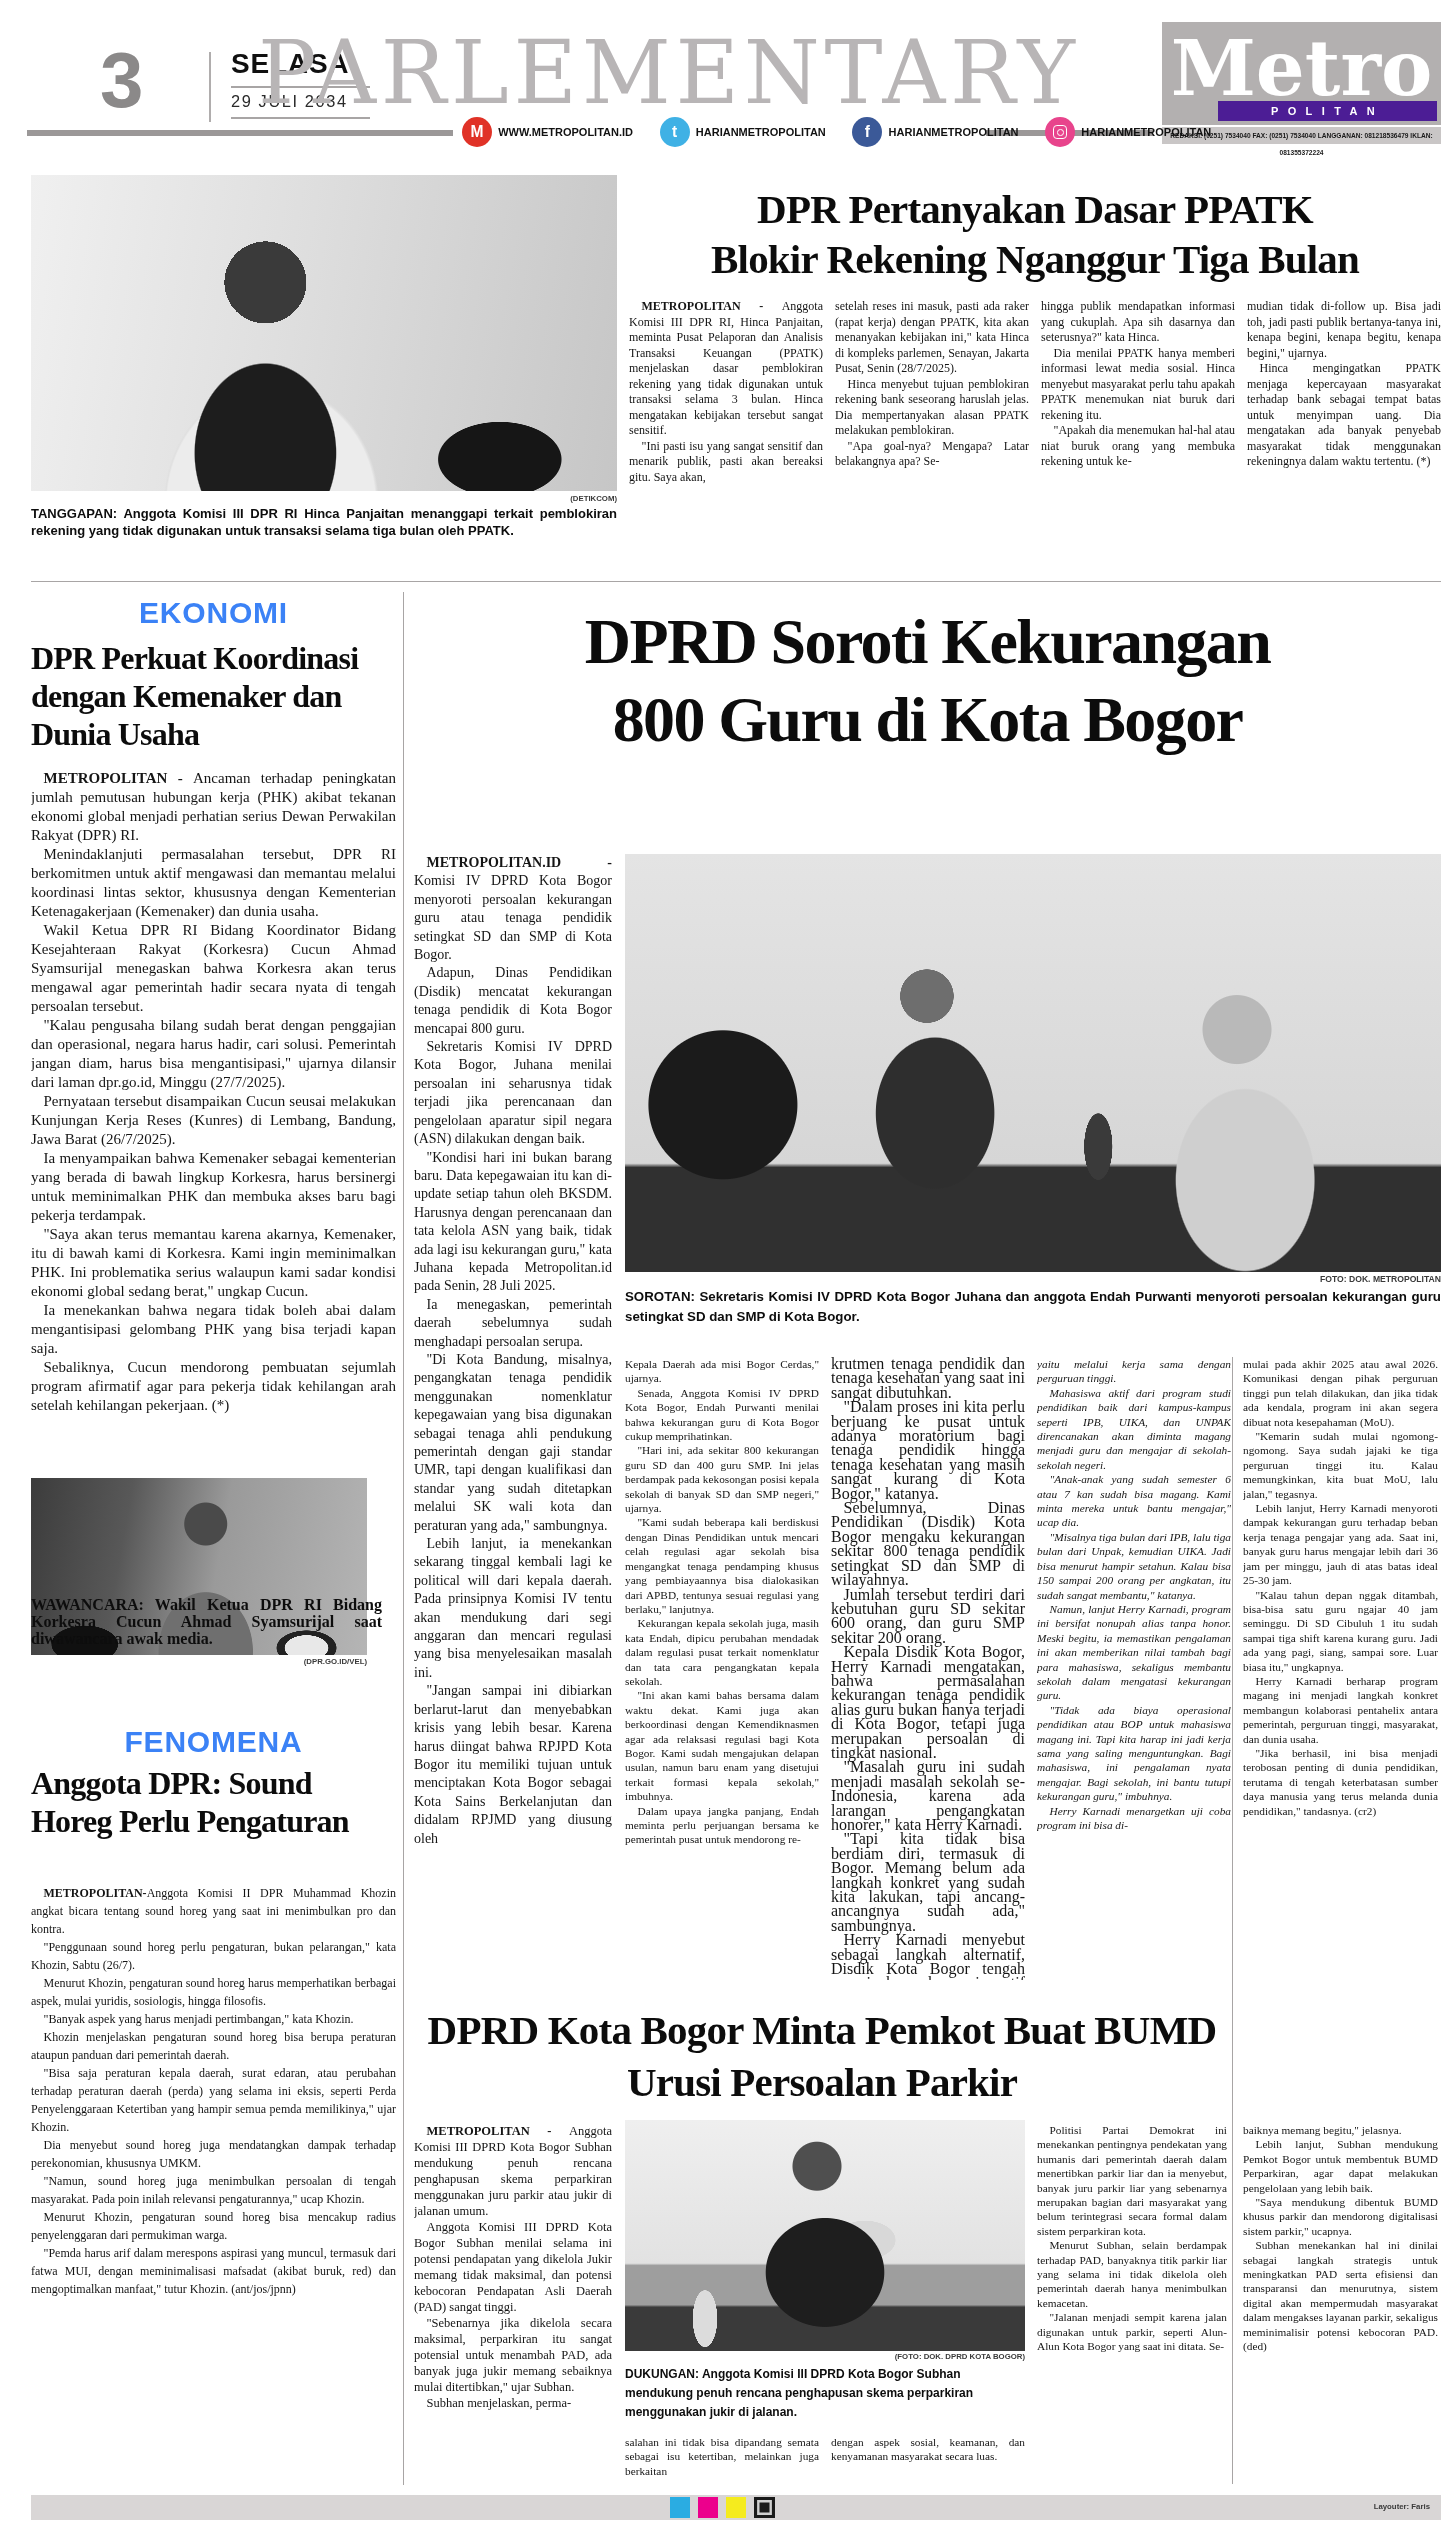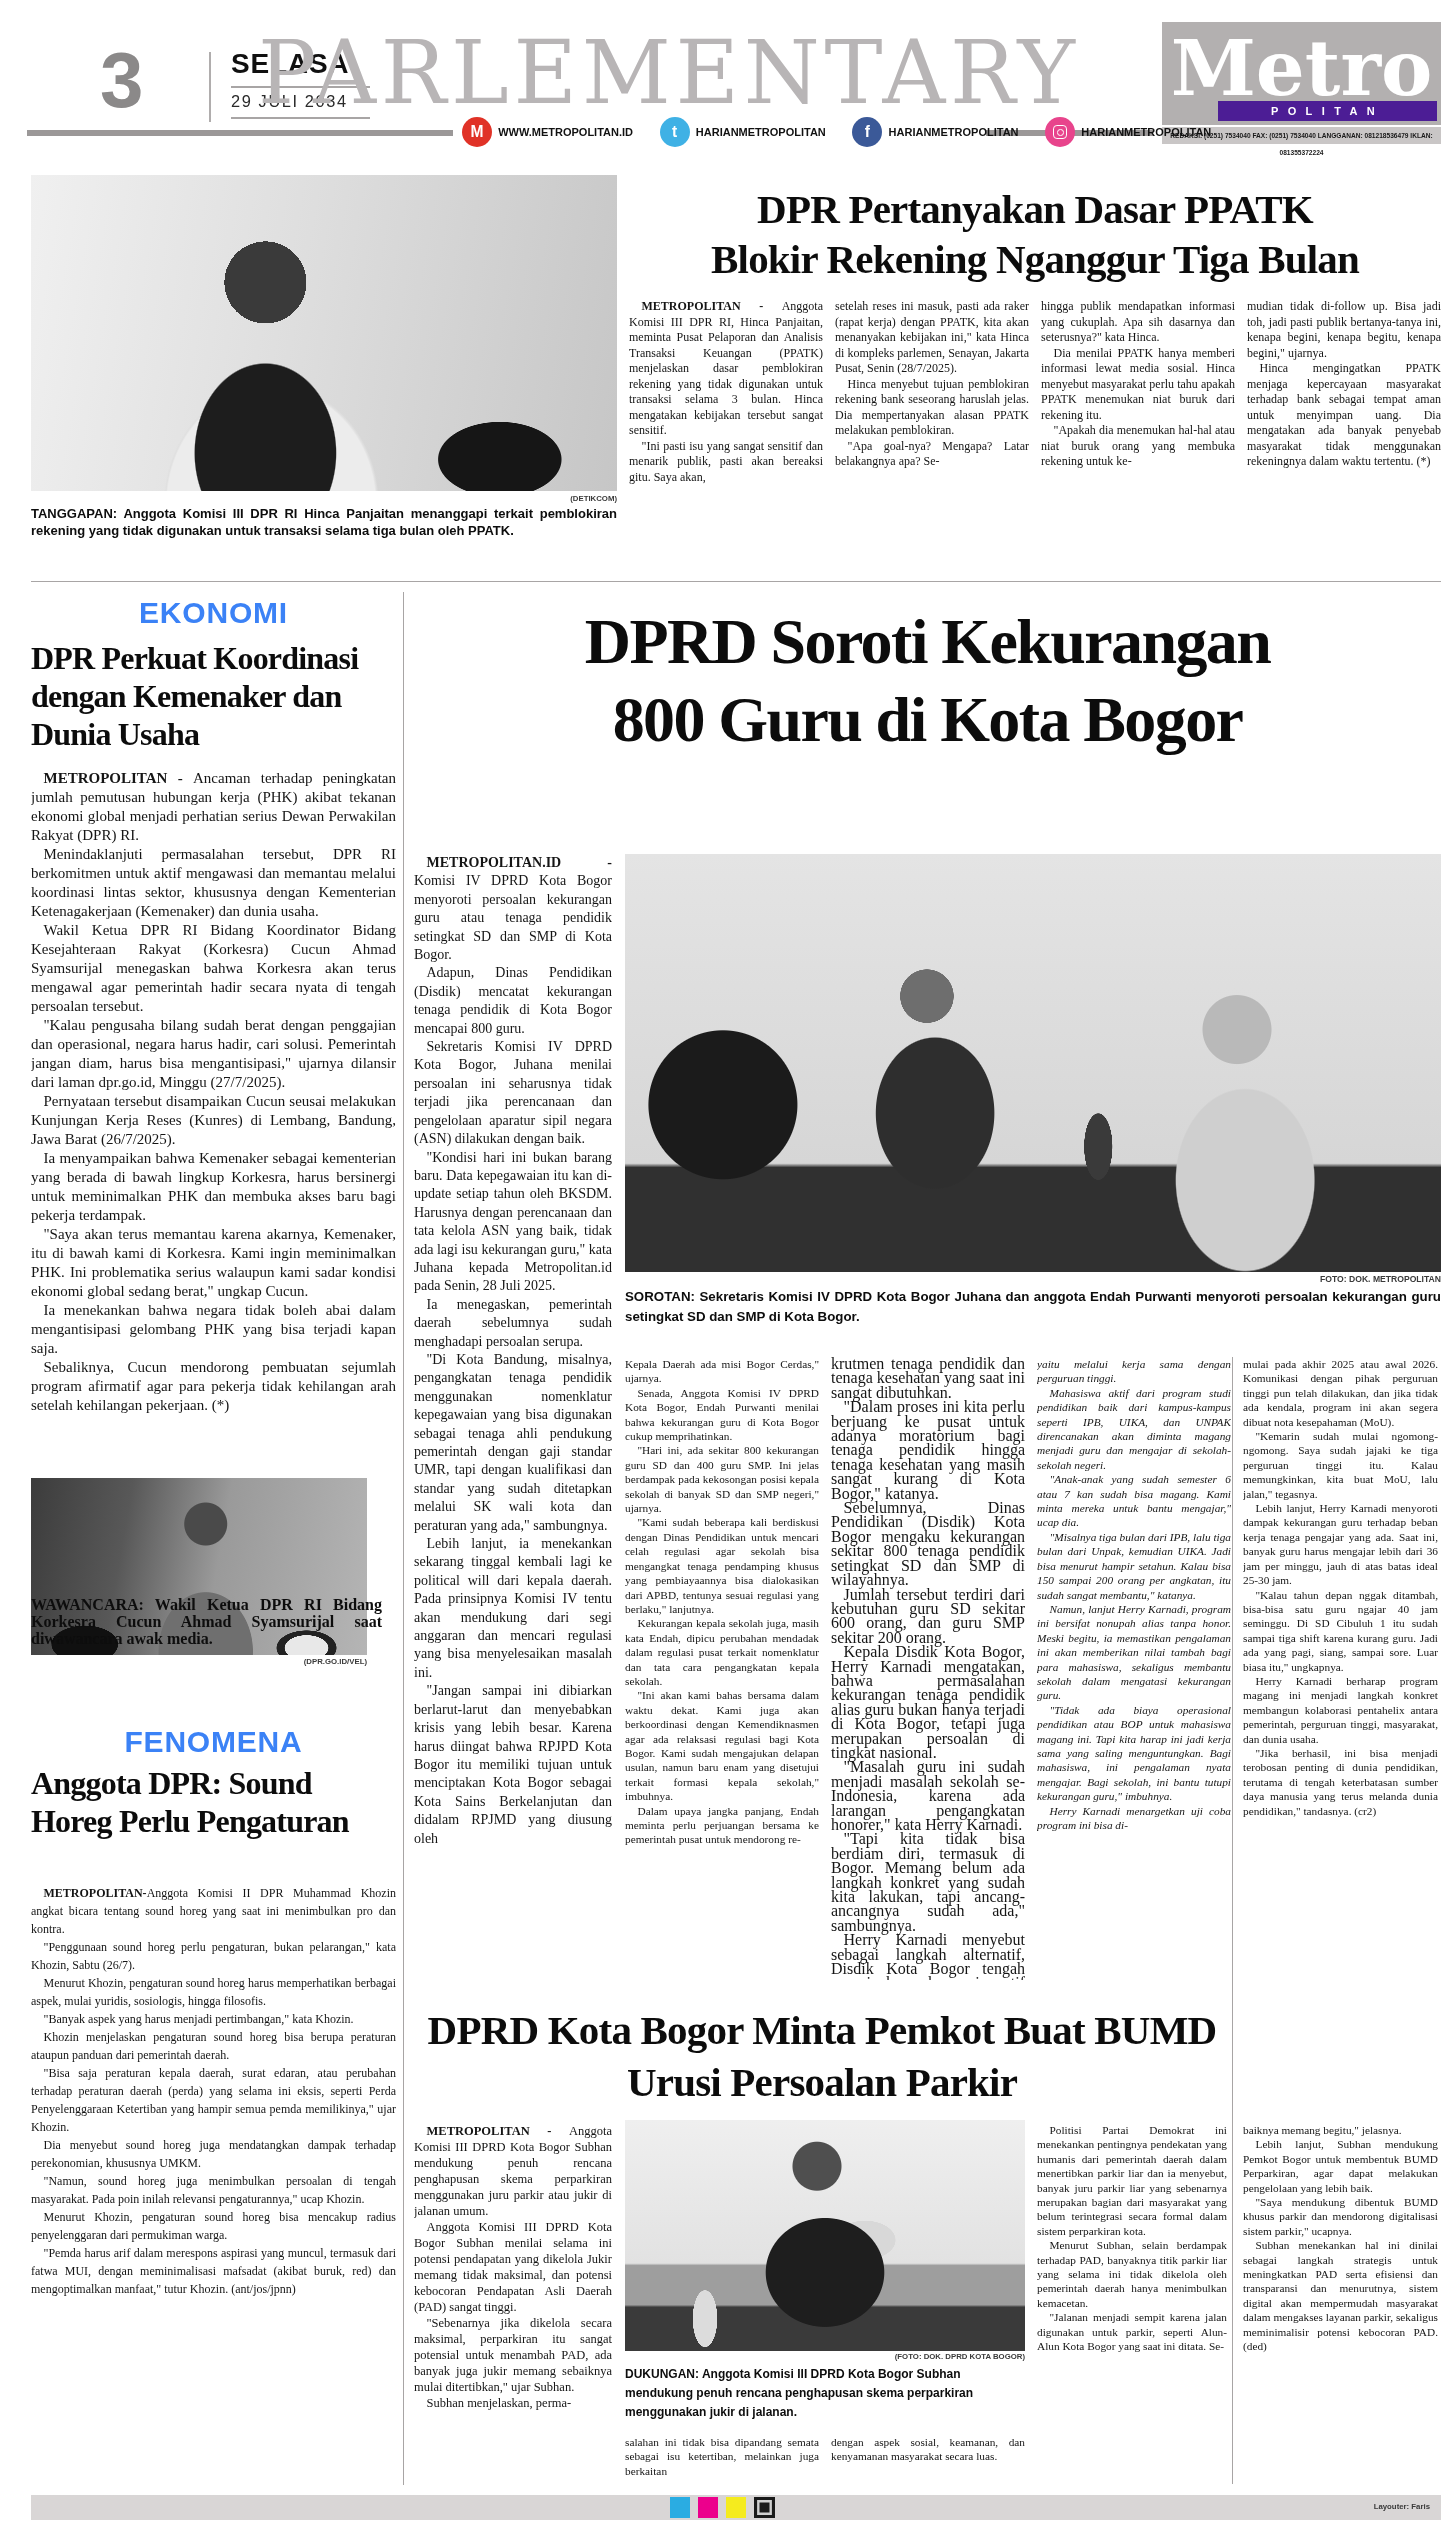--- a/index.html
+++ b/index.html
@@ -111,21 +111,21 @@
       <p class="para">Hinca menyebut tujuan pemblokiran rekening bank seseorang haruslah jelas. Dia mempertanyakan alasan PPATK melakukan pemblokiran.</p>
       <p class="para">"Apa goal-nya? Mengapa? Latar belakangnya apa? Se-</p>
     </div>
   <div class="abs bodycol cont" style="left:1041px;top:299px;width:194px;height:239px;font-size:12px;line-height:15.5px;">
       <p class="para">hingga publik mendapatkan informasi yang cukuplah. Apa sih dasarnya dan seterusnya?" kata Hinca.</p>
       <p class="para">Dia menilai PPATK hanya memberi informasi lewat media sosial. Hinca menyebut masyarakat perlu tahu apakah PPATK menemukan niat buruk dari rekening itu.</p>
       <p class="para">"Apakah dia menemukan hal-hal atau niat buruk orang yang membuka rekening untuk ke-</p>
     </div>
   <div class="abs bodycol cont" style="left:1247px;top:299px;width:194px;height:239px;font-size:12px;line-height:15.5px;">
       <p class="para">mudian tidak di-follow up. Bisa jadi toh, jadi pasti publik bertanya-tanya ini, kenapa begini, kenapa begitu, kenapa begini," ujarnya.</p>
-      <p class="para">Hinca mengingatkan PPATK menjaga kepercayaan masyarakat terhadap bank sebagai tempat aman untuk menyimpan uang. Dia mengatakan ada banyak penyebab masyarakat tidak menggunakan rekeningnya dalam waktu tertentu. (*)</p>
+      <p class="para">Hinca mengingatkan PPATK menjaga kepercayaan masyarakat terhadap bank sebagai tempat batas untuk menyimpan uang. Dia mengatakan ada banyak penyebab masyarakat tidak menggunakan rekeningnya dalam waktu tertentu. (*)</p>
     </div>
 
   <div class="abs hrule" style="left:31px;top:581px;width:1410px;height:0.8px;"></div>
   <div class="abs vrule" style="left:403px;top:592px;height:1893px;width:0.8px;"></div>
 
   <div class="abs label" style="left:31px;top:596px;width:365px;">EKONOMI</div>
   <div class="abs hl" style="left:31px;top:639px;width:363px;font-size:32px;line-height:38px;">DPR Perkuat Koordinasi dengan Kemenaker dan Dunia Usaha</div>
   <div class="abs bodycol" style="left:31px;top:769px;width:365px;height:707px;font-size:15px;line-height:19px;">
       <p class="para"><strong>METROPOLITAN - </strong>Ancaman terhadap peningkatan jumlah pemutusan hubungan kerja (PHK) akibat tekanan ekonomi global menjadi perhatian serius Dewan Perwakilan Rakyat (DPR) RI.</p>
       <p class="para">Menindaklanjuti permasalahan tersebut, DPR RI berkomitmen untuk aktif mengawasi dan memantau melalui koordinasi lintas sektor, khususnya dengan Kementerian Ketenagakerjaan (Kemenaker) dan dunia usaha.</p>

